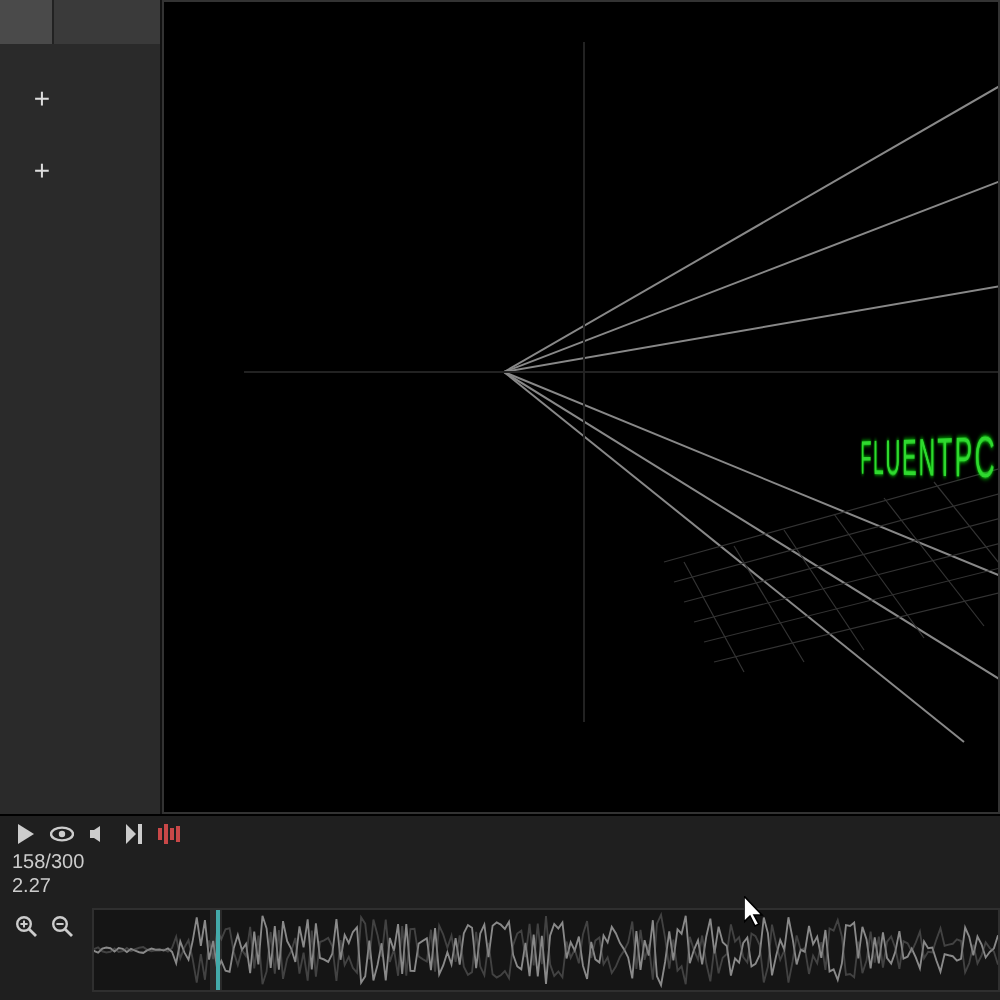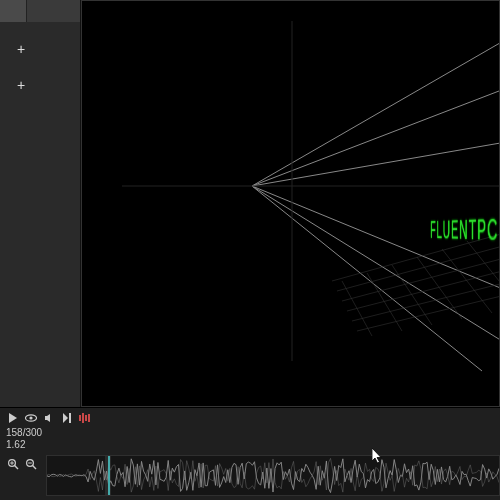--- a/index.html
+++ b/index.html
@@ -98,21 +98,21 @@
         <svg width="12" height="10" viewBox="0 0 12 10">
             <rect x="0" y="2" width="2" height="6" fill="currentColor"></rect>
             <rect x="3" y="0" width="2" height="10" fill="currentColor"></rect>
             <rect x="6" y="2" width="2" height="6" fill="currentColor"></rect>
             <rect x="9" y="1" width="2" height="8" fill="currentColor"></rect>
           </svg>
       </div>
     </div>
     <div class="counters">
       <div>158/300</div>
-      <div>1.62</div>
+      <div>2.27</div>
     </div>
     <div class="wavebar">
       <div class="zoom">
         <div class="ctrl">
           <svg width="12" height="12" viewBox="0 0 12 12">
               <circle cx="5" cy="5" r="3.4" fill="none" stroke="#ccc" stroke-width="1.2"></circle>
               <line x1="7.6" y1="7.6" x2="11" y2="11" stroke="#ccc" stroke-width="1.4"></line>
               <line x1="5" y1="3.2" x2="5" y2="6.8" stroke="#ccc" stroke-width="1"></line>
               <line x1="3.2" y1="5" x2="6.8" y2="5" stroke="#ccc" stroke-width="1"></line>
             </svg>

